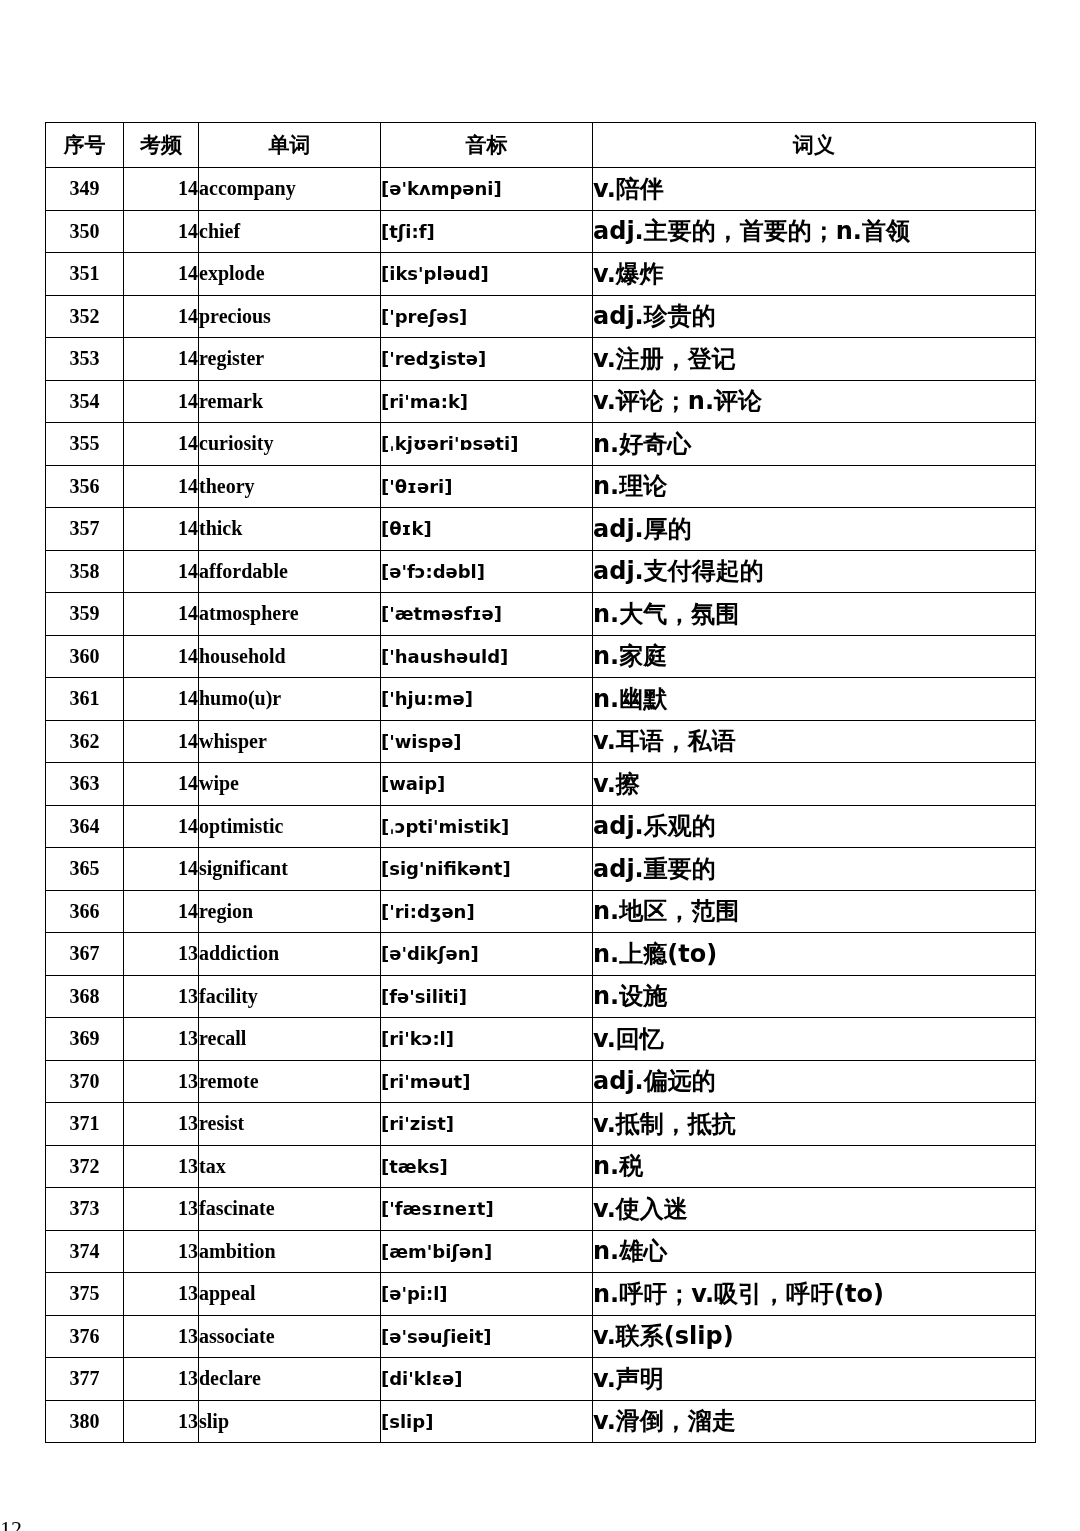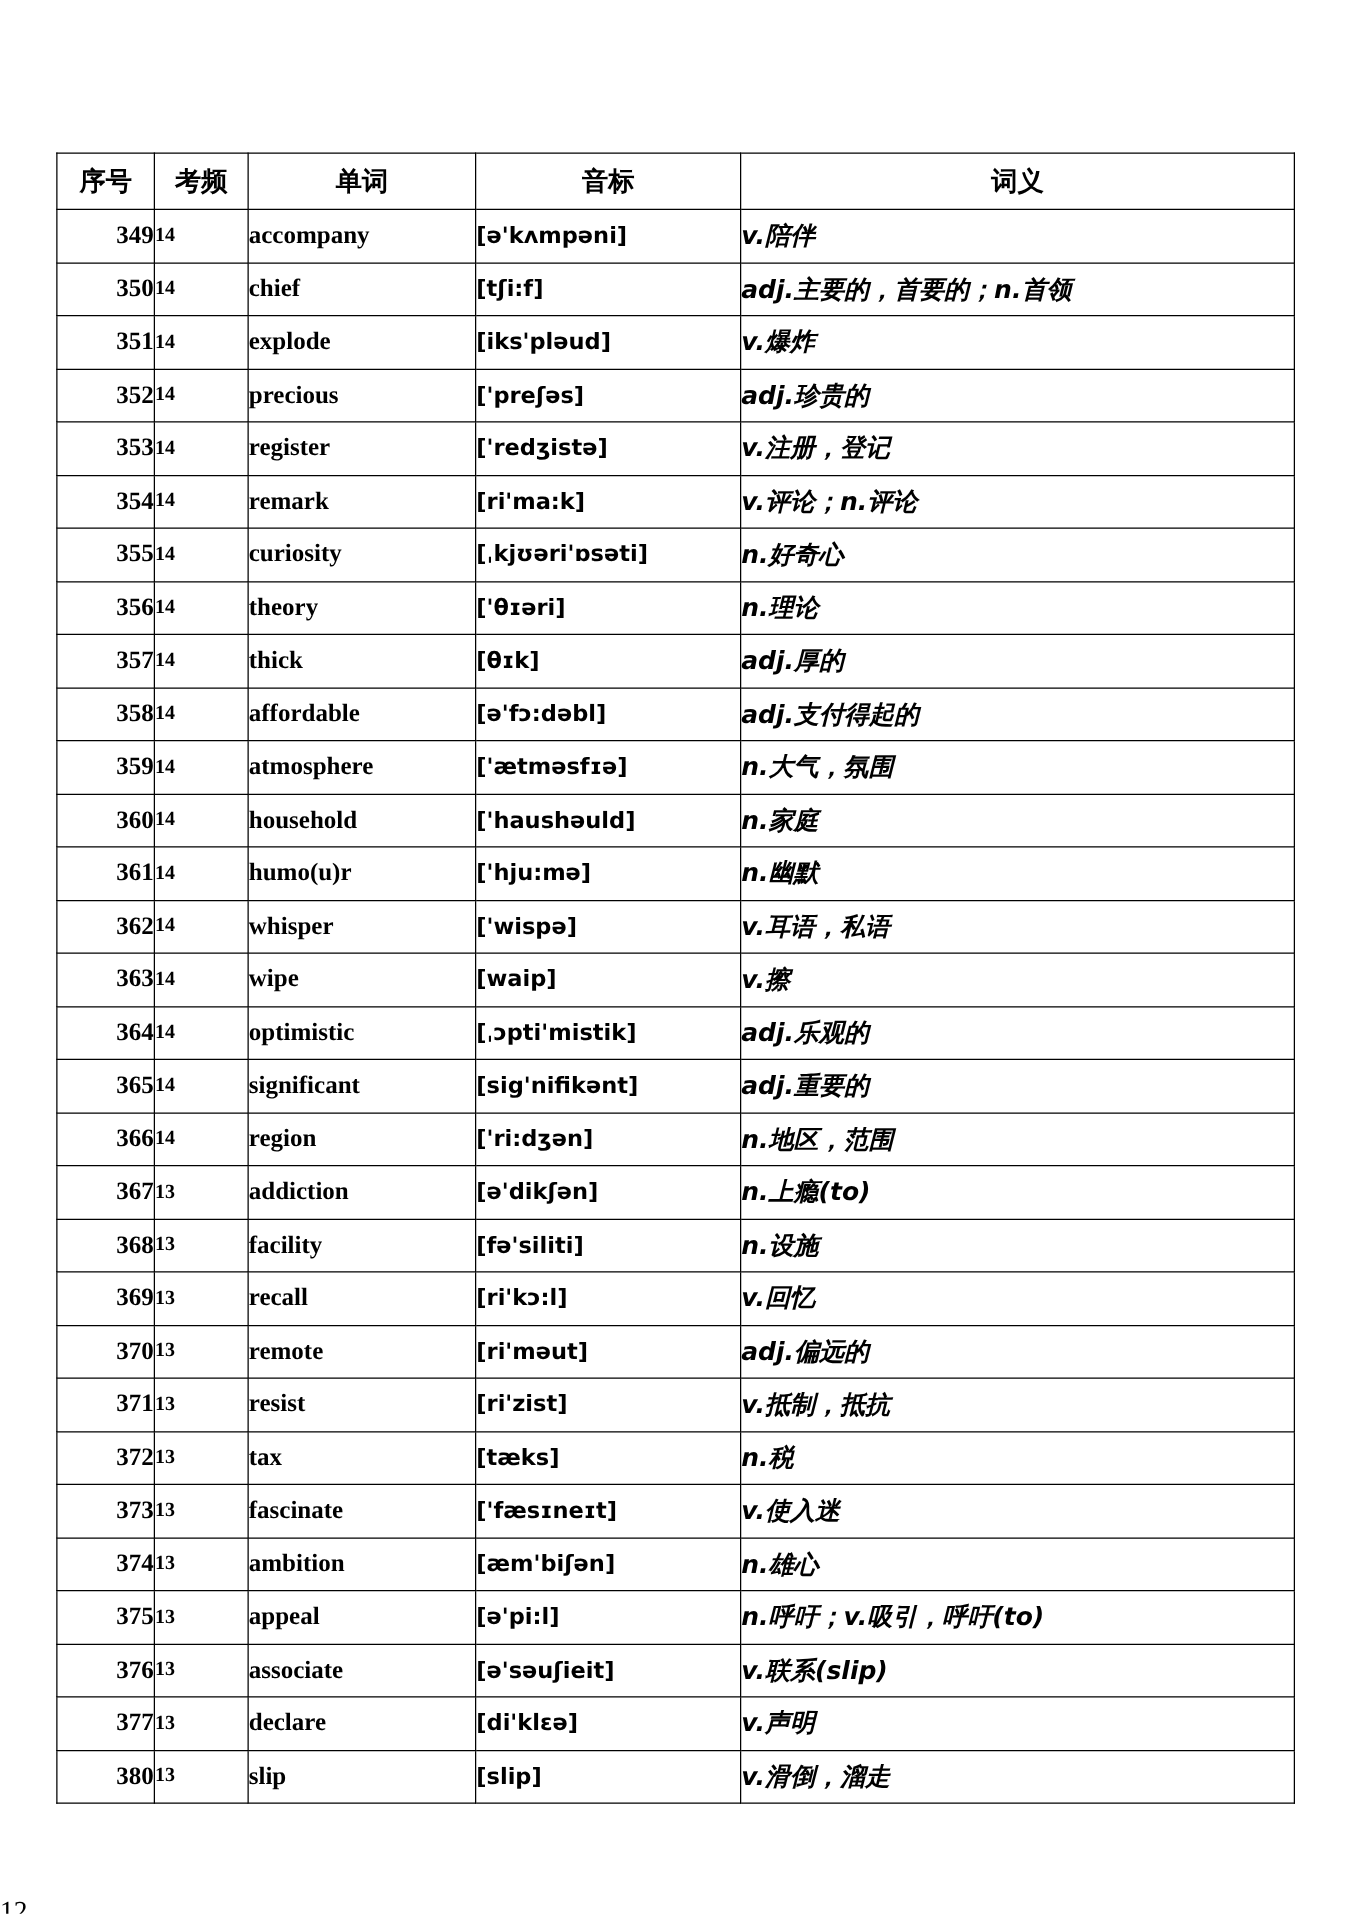--- a/index.html
+++ b/index.html
@@ -45,49 +45,48 @@
     text-align: center;
     font-weight: bold;
     font-size: 21px;
     font-family: "DejaVu Sans", sans-serif;
   }
   tbody td {
     height: 41.5px;
     font-size: 19.5px;
   }
   td.idx {
+    text-align: center;
+    font-weight: bold;
+    font-family: "Liberation Serif", serif;
+    font-size: 20px;
+  }
+  td.freq {
     text-align: right;
     font-weight: bold;
     font-family: "Liberation Serif", serif;
     font-size: 20px;
-  }
-  td.freq {
-    text-align: left;
-    font-weight: bold;
-    font-family: "Liberation Serif", serif;
-    font-size: 16px;
   }
   td.word {
     padding-left: 14px;
     font-weight: bold;
     font-family: "Liberation Serif", serif;
     font-size: 20px;
   }
   td.pron {
     padding-left: 14px;
     font-weight: bold;
     font-family: "DejaVu Sans", sans-serif;
     font-size: 18px;
   }
   td.mean {
     padding-left: 14px;
     font-weight: bold;
     font-family: "DejaVu Sans", sans-serif;
-    font-size: 20px;
-    font-style: italic;
+    font-size: 24px;
   }
   .page-number {
     position: absolute;
     left: 0;
     right: 0;
     top: 1472px;
     text-align: left;
     font-size: 22px;
     font-family: "Liberation Serif", serif;
   }

